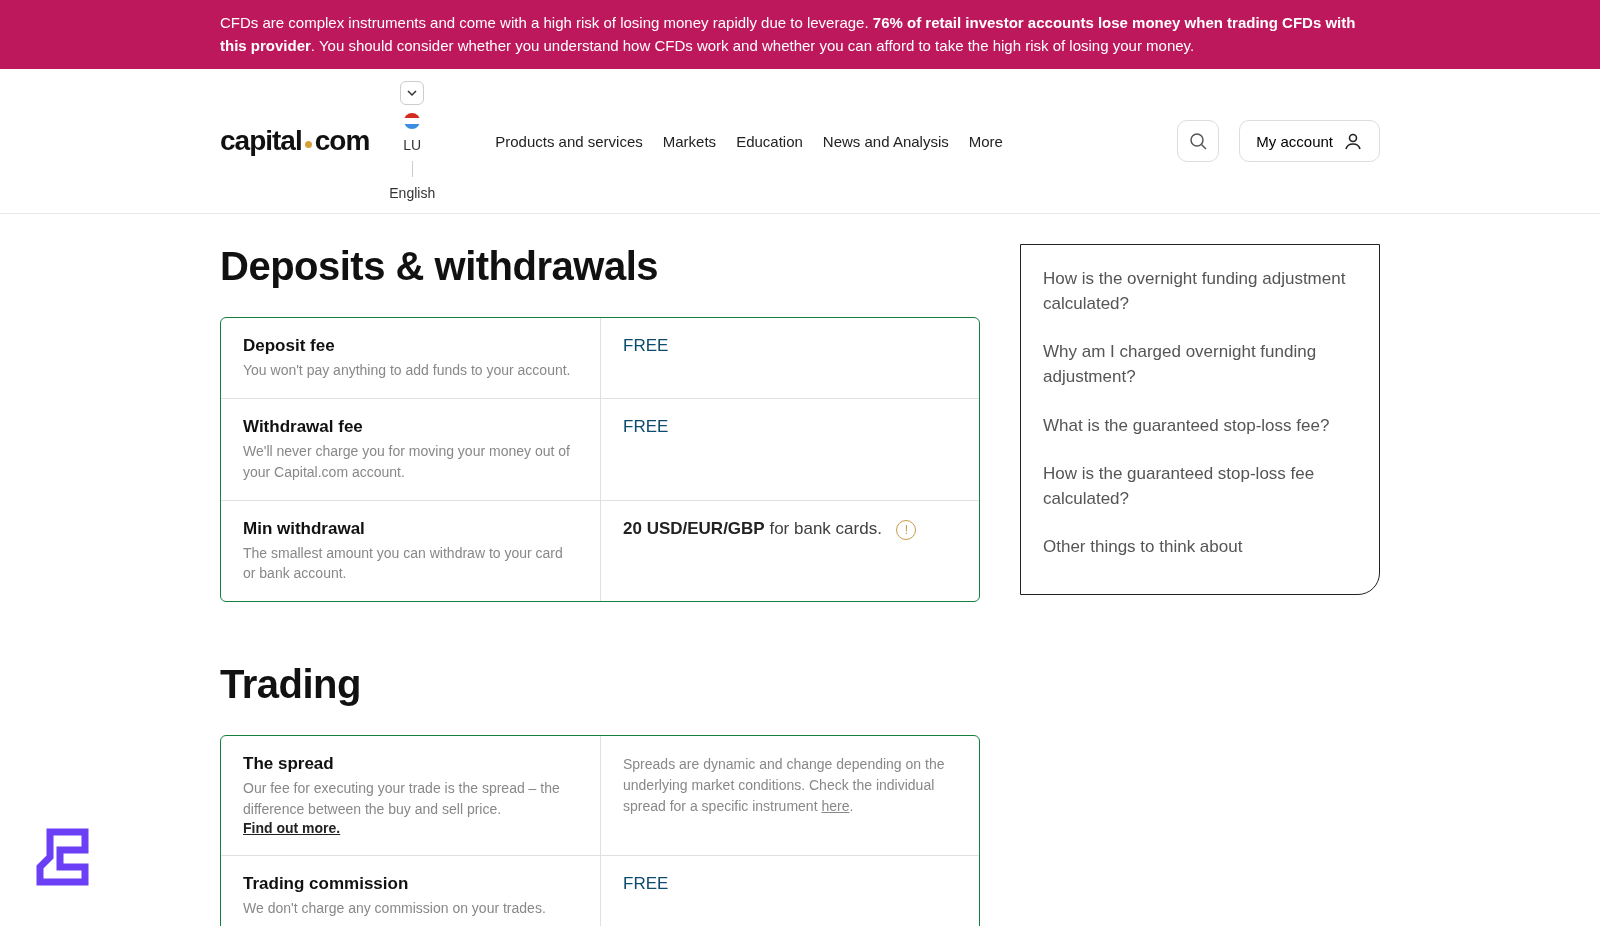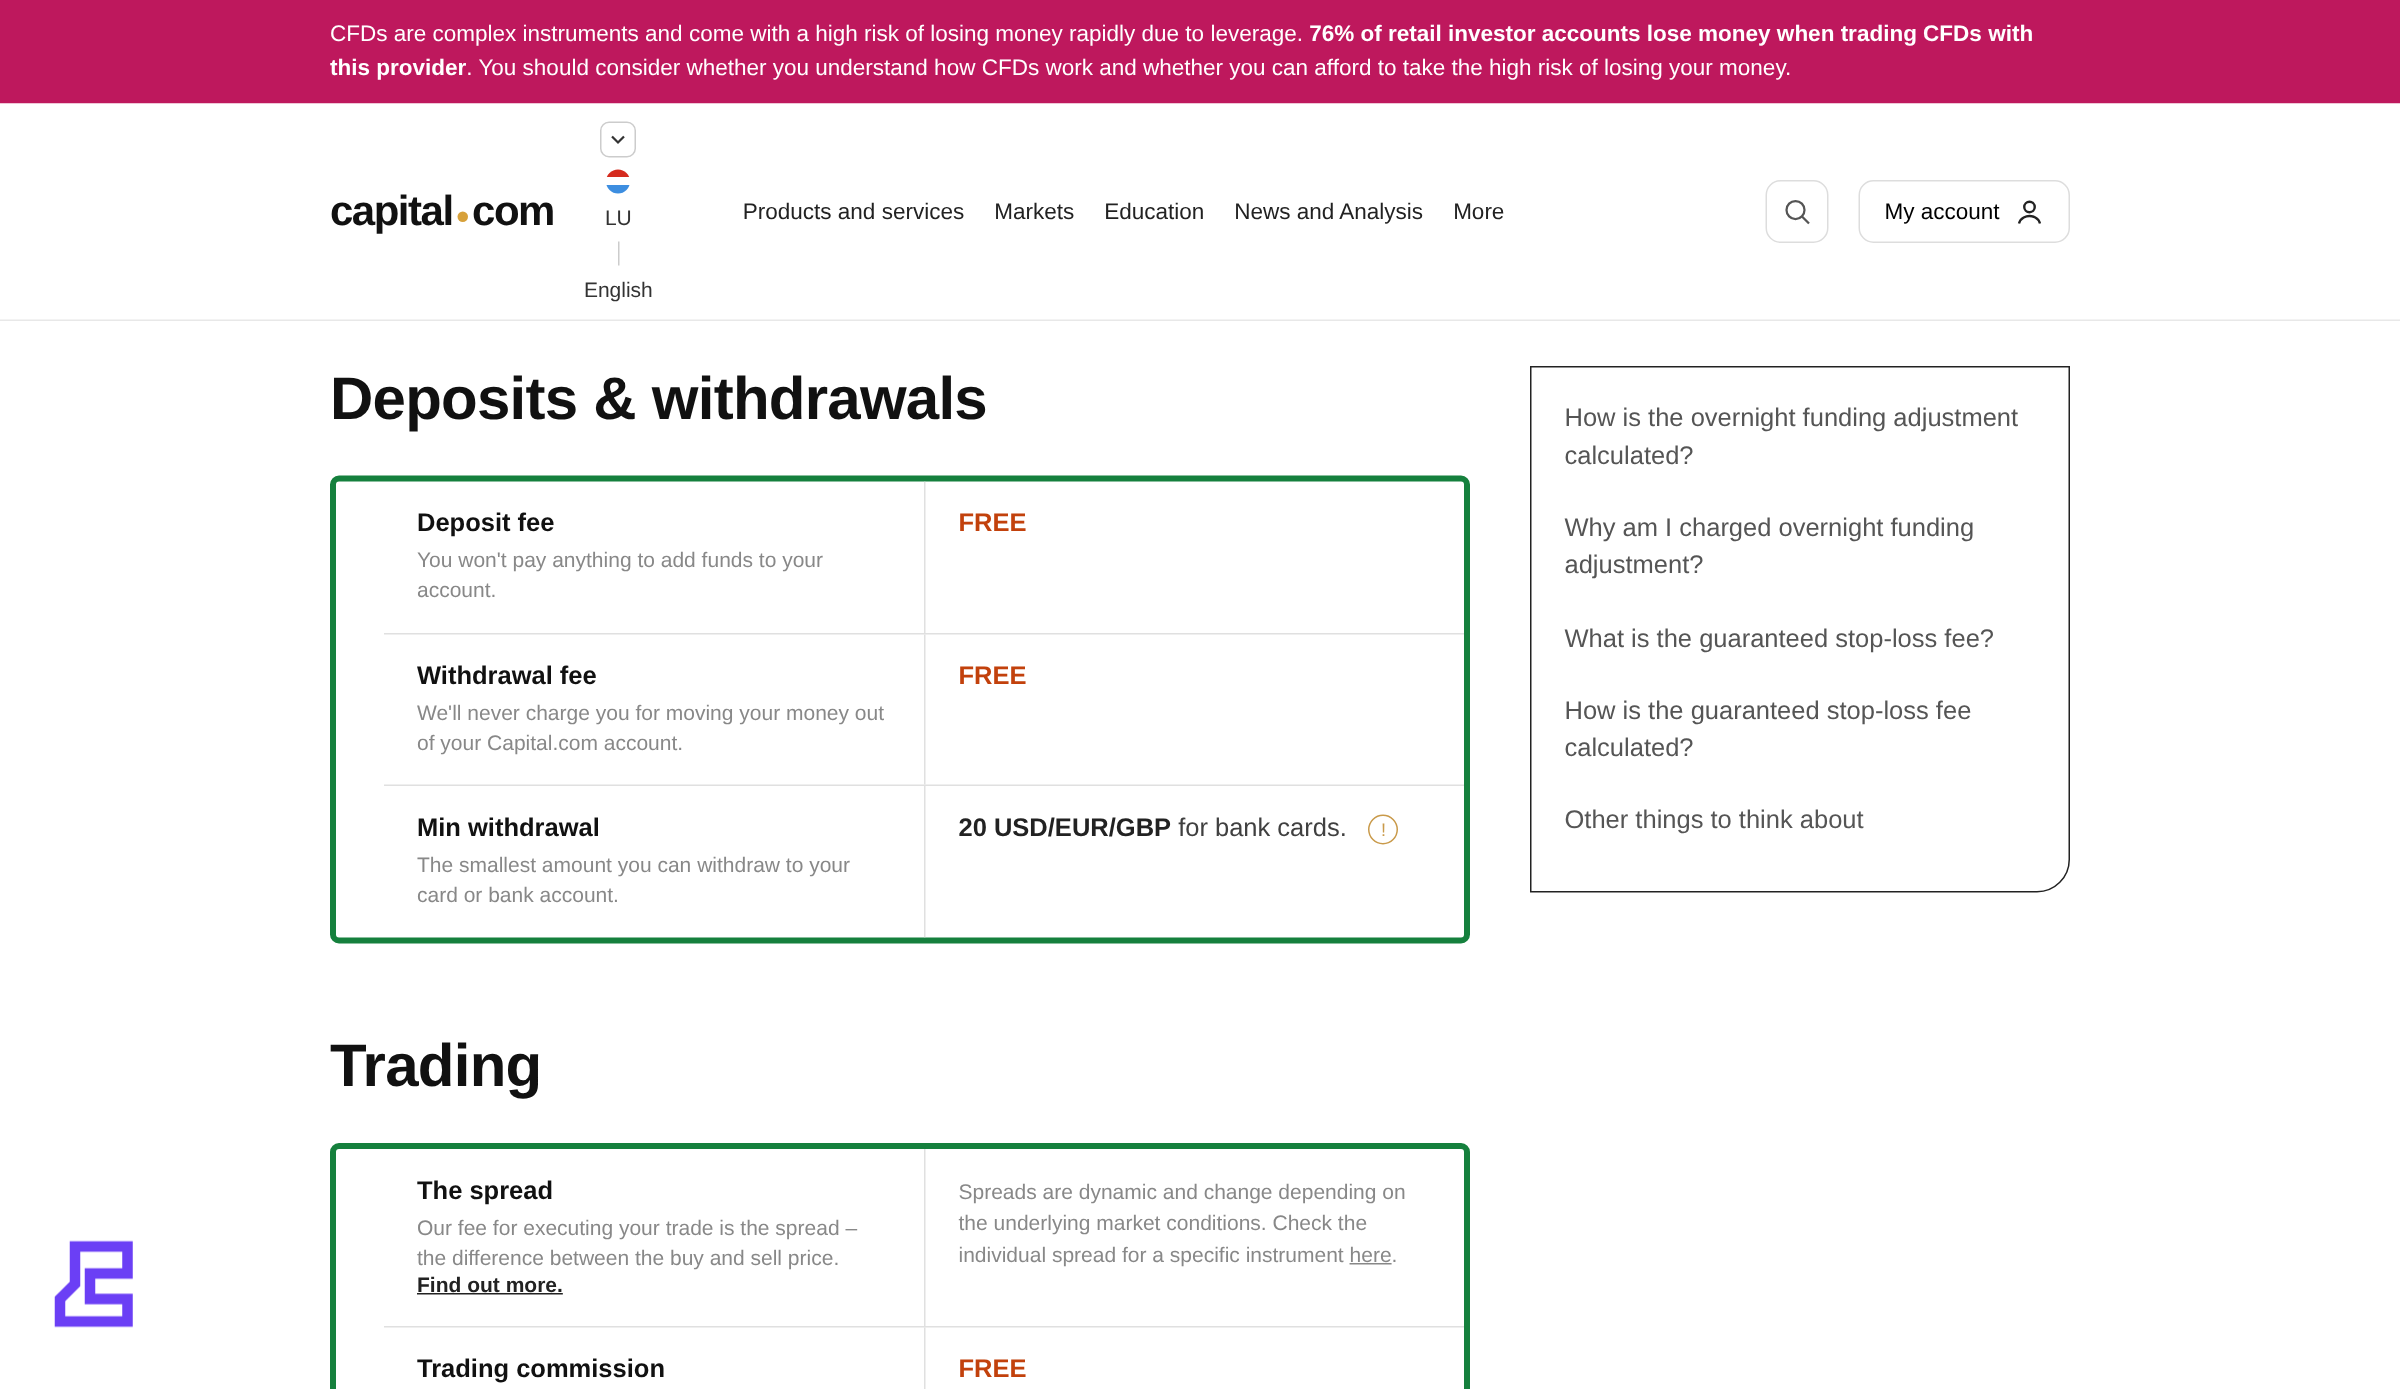--- a/index.html
+++ b/index.html
@@ -18,28 +18,28 @@
 .nav { display: flex; gap: 20px; margin-left: 40px; flex: 1; }
 .nav a { color: #222; text-decoration: none; font-size: 15px; }
 .search-btn { border: 1px solid #ddd; border-radius: 10px; width: 42px; height: 42px; display:flex; align-items:center; justify-content:center; background:#fff; }
 .account-btn { border: 1px solid #ddd; border-radius: 10px; padding: 10px 16px; display:flex; align-items:center; gap:10px; background:#fff; font-size:15px; }
 .page { max-width: 1200px; margin: 0 auto; padding: 30px 20px; display: flex; gap: 40px; align-items: flex-start; }
 .main { flex: 1; max-width: 760px; }
 .sidebar { width: 360px; }
 .sidecard { border: 1px solid #222; border-radius: 0 0 22px 0; padding: 10px 22px 22px 22px; }
 .sidecard a { display: block; color: #555; text-decoration: none; font-size: 17px; line-height: 1.45; padding: 12px 0; }
 h2 { font-size: 40px; font-weight: 700; margin: 0 0 28px 0; letter-spacing: -0.5px; }
-.table { border: 4px solid #15803d; border-radius: 6px; overflow: hidden; padding-left: 32px; }
+.table { border: 1px solid #15803d; border-radius: 6px; overflow: hidden; }
 .row { display: flex; border-top: 1px solid #e0e0e0; }
 .row:first-child { border-top: none; }
 .cell-l { width: 50%; padding: 18px 22px; }
 .cell-r { width: 50%; padding: 18px 22px; border-left: 1px solid #e0e0e0; }
 .label { font-weight: 700; font-size: 17px; margin-bottom: 4px; }
 .desc { color: #888; font-size: 14px; line-height: 1.45; }
-.free { color: #c2410c; font-weight: 700; font-size: 17px; }
+.free { color: #0c4a6e; font-weight: 400; font-size: 17px; }
 .valtext { font-size: 17px; color: #222; }
 .valtext b { font-weight: 700; }
 .valdesc { color: #888; font-size: 14px; line-height: 1.5; }
 .valdesc a, .desc a { color: #888; text-decoration: underline; }
 .info-icon { display:inline-flex; width:20px; height:20px; border:1.5px solid #c99a4a; border-radius:50%; color:#c99a4a; align-items:center; justify-content:center; font-size:12px; margin-left:10px; vertical-align:middle; }
 .section-gap { height: 60px; }
 .floating { position: fixed; left: 30px; bottom: 30px; }
 .floating svg { width: 70px; height: 70px; }
 .link-underline { text-decoration: underline; font-size: 14px; color:#222; font-weight:600; }
 .muted { color:#404040;margin-top:28px; }

